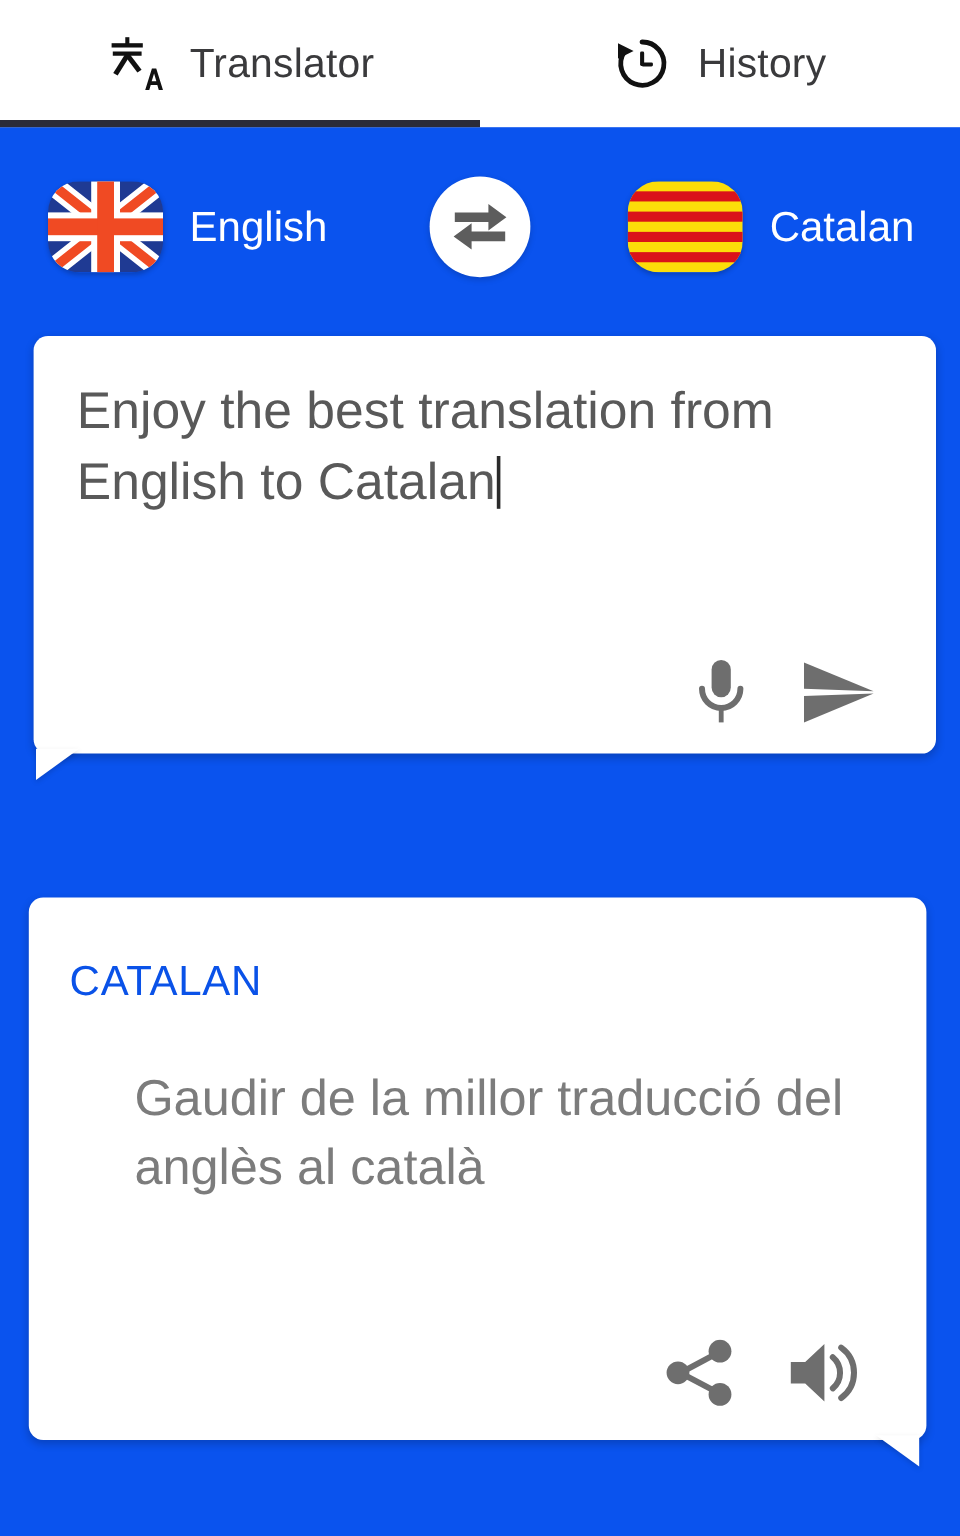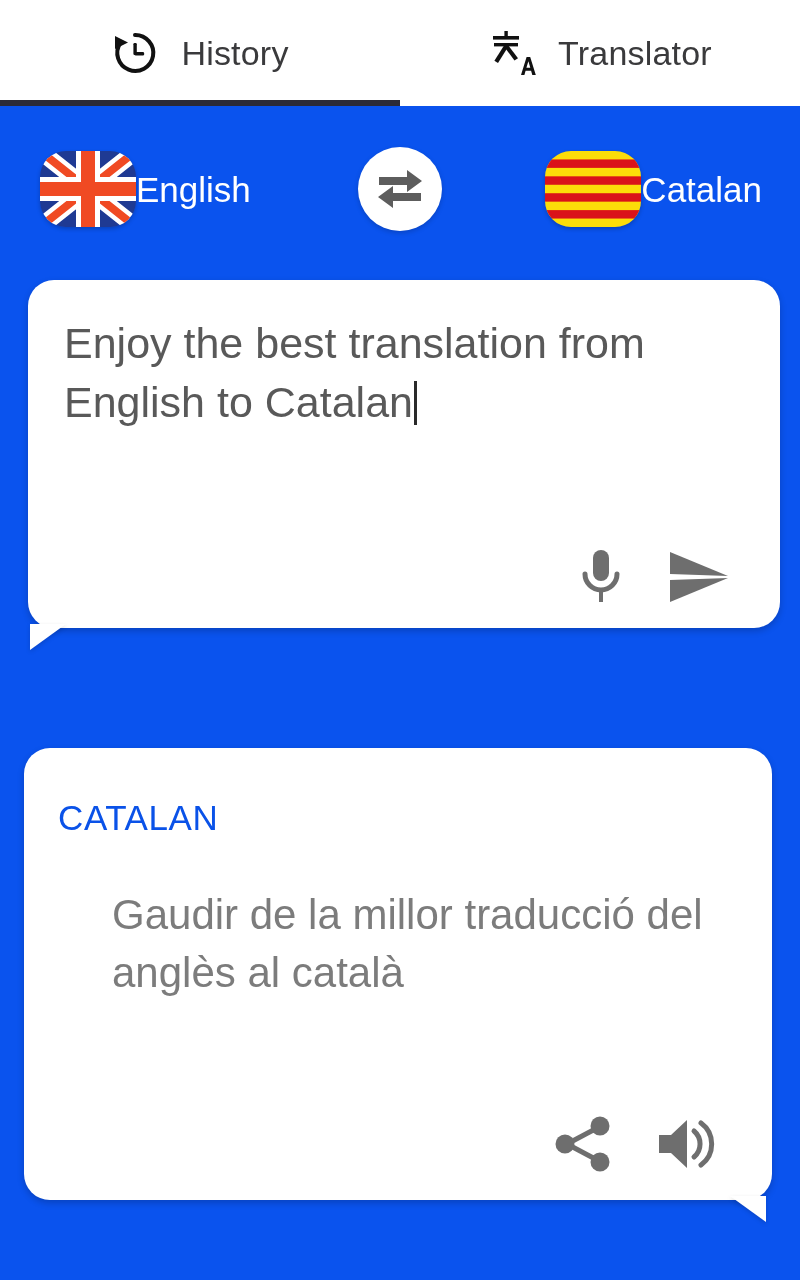--- a/index.html
+++ b/index.html
@@ -69,20 +69,21 @@
     display: flex;
     align-items: center;
     width: 800px;
     height: 166px;
     padding: 0 24px;
   }
 
   .lang-group {
     display: flex;
     align-items: center;
+    gap: 22px;
     cursor: pointer;
   }
   .lang-group.source { margin-left: 16px; }
   .lang-group.target { margin-left: auto; margin-right: 14px; }
 
   .lang-name {
     font-size: 35px;
     color: #ffffff;
     line-height: 1;
     white-space: nowrap;
@@ -115,21 +116,21 @@
     justify-content: center;
     cursor: pointer;
     box-shadow: 0 2px 5px rgba(0,0,0,0.18);
   }
   .swap-btn svg { display: block; width: 50px; height: 44px; }
 
   
   .card {
     position: absolute;
     background: #ffffff;
-    border-radius: 26px;
+    border-radius: 12px;
     box-shadow: 0 3px 7px rgba(0,0,0,0.20);
   }
 
   .card-tail {
     position: absolute;
     width: 0;
     height: 0;
   }
 
   
@@ -227,44 +228,44 @@
 </head>
 <body>
 
 <div id="app">
 
   <div class="tabbar">
 
     <div class="tab">
       <span class="tab-icon">
         <svg viewBox="0 0 48 48" xmlns="http://www.w3.org/2000/svg">
-          <path d="M24 6 A18 18 0 1 1 9.2 14.2" fill="none" stroke="#111" stroke-width="4" stroke-linecap="round"></path>
-          <polygon points="4,7 17,13.5 4,20" fill="#111"></polygon>
-          <rect x="22.4" y="14" width="3.4" height="12" rx="1.2" fill="#111"></rect>
-          <rect x="23.6" y="23" width="9.5" height="3.4" rx="1.2" fill="#111"></rect>
-        </svg>
-      </span>
-      <span class="tab-label">History</span>
-    </div>
-
-    <div class="tab">
-      <span class="tab-icon">
-        <svg viewBox="0 0 48 48" xmlns="http://www.w3.org/2000/svg">
 
           <rect x="5" y="7" width="26" height="3.6" fill="#111"></rect>
           <rect x="16.4" y="2" width="3.4" height="6" fill="#111"></rect>
           <path d="M6 14 L30 14 L30 17.4 L6 17.4 Z" fill="#111"></path>
           <path d="M17 15 L20.6 17 L10 34 L6.4 31.8 Z" fill="#111"></path>
           <path d="M19.2 15 L15.8 17.2 L26.5 31.5 L30 29.2 Z" fill="#111"></path>
 
           <path d="M33 46 L38.6 28 L42.2 28 L47.8 46 L44.3 46 L43.1 41.8 L37.6 41.8 L36.4 46 Z
                    M38.4 38.7 L42.3 38.7 L40.4 32.2 Z" fill="#111"></path>
         </svg>
       </span>
       <span class="tab-label">Translator</span>
+    </div>
+
+    <div class="tab">
+      <span class="tab-icon">
+        <svg viewBox="0 0 48 48" xmlns="http://www.w3.org/2000/svg">
+          <path d="M24 6 A18 18 0 1 1 9.2 14.2" fill="none" stroke="#111" stroke-width="4" stroke-linecap="round"></path>
+          <polygon points="4,7 17,13.5 4,20" fill="#111"></polygon>
+          <rect x="22.4" y="14" width="3.4" height="12" rx="1.2" fill="#111"></rect>
+          <rect x="23.6" y="23" width="9.5" height="3.4" rx="1.2" fill="#111"></rect>
+        </svg>
+      </span>
+      <span class="tab-label">History</span>
     </div>
 
     <div class="tab-underline"></div>
   </div>
 
   <div class="langbar">
 
     <div class="lang-group source">
       <span class="flag">
         <svg viewBox="0 0 96 76" xmlns="http://www.w3.org/2000/svg" preserveAspectRatio="none">

